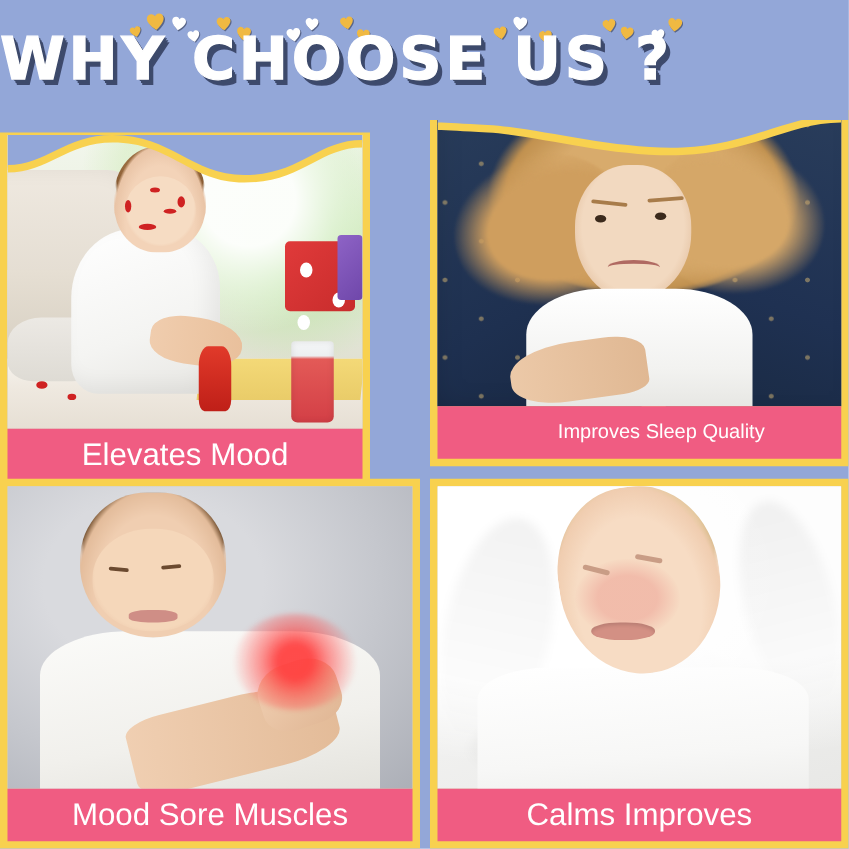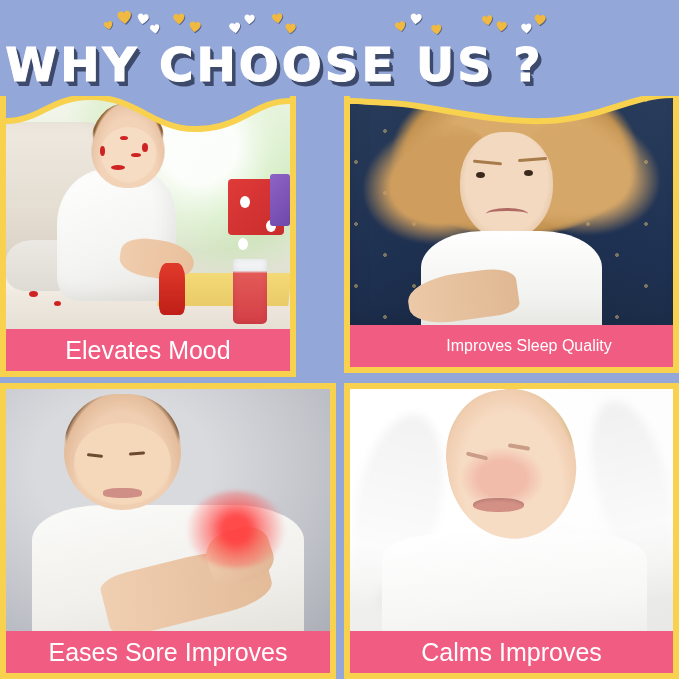--- a/index.html
+++ b/index.html
@@ -38,23 +38,23 @@
   .heart {
     position: absolute;
     width: 14px;
     height: 14px;
   }
   .heart svg { display: block; width: 100%; height: 100%; }
 
   #title-wrap {
     position: absolute;
     left: 0;
-    top: 37px;
+    top: 20px;
     width: 549px;
-    text-align: center;
+    text-align: left;
   }
   #title {
     display: inline-block;
     font-family: "DejaVu Sans", sans-serif;
     font-weight: bold;
     font-size: 47px;
     line-height: 56px;
     letter-spacing: 3px;
     color: #ffffff;
     text-shadow:
@@ -72,21 +72,21 @@
     left: 0; top: 0;
     width: 679px;
     height: 679px;
   }
 
   .card {
     position: absolute;
     background: #f8d14f;
     overflow: hidden;
   }
-  .card.c0 { left: 0;   top: 92px;  width: 296px; height: 285px; }
+  .card.c0 { left: 0;   top: 106px;  width: 296px; height: 285px; }
   .card.c1 { left: 344px; top: 88px;  width: 335px; height: 285px; }
   .card.c2 { left: 0;   top: 383px; width: 336px; height: 296px; }
   .card.c3 { left: 344px; top: 383px; width: 335px; height: 296px; }
 
   .photo {
     position: absolute;
     left: 6px;
     top: 6px;
     right: 6px;
     bottom: 48px;
@@ -444,21 +444,21 @@
           <div class="s2-head"></div>
           <div class="s2-face"></div>
           <div class="s2-eye" style="left:25%;top:27%;transform:rotate(6deg);"></div>
           <div class="s2-eye" style="left:38%;top:26%;transform:rotate(-5deg);"></div>
           <div class="s2-mouth"></div>
           <div class="s2-arm"></div>
           <div class="s2-hand"></div>
           <div class="s2-pain"></div>
         </div>
       </div>
-      <div class="label">Eases Sore Improves</div>
+      <div class="label">Mood Sore Muscles</div>
     </div>
 
     <div class="card c3">
       <div class="photo">
         <div class="scene">
           <div class="s3-bg"></div>
           <div class="s3-fold1"></div>
           <div class="s3-fold2"></div>
           <div class="s3-fold3"></div>
           <div class="s3-body"></div>

